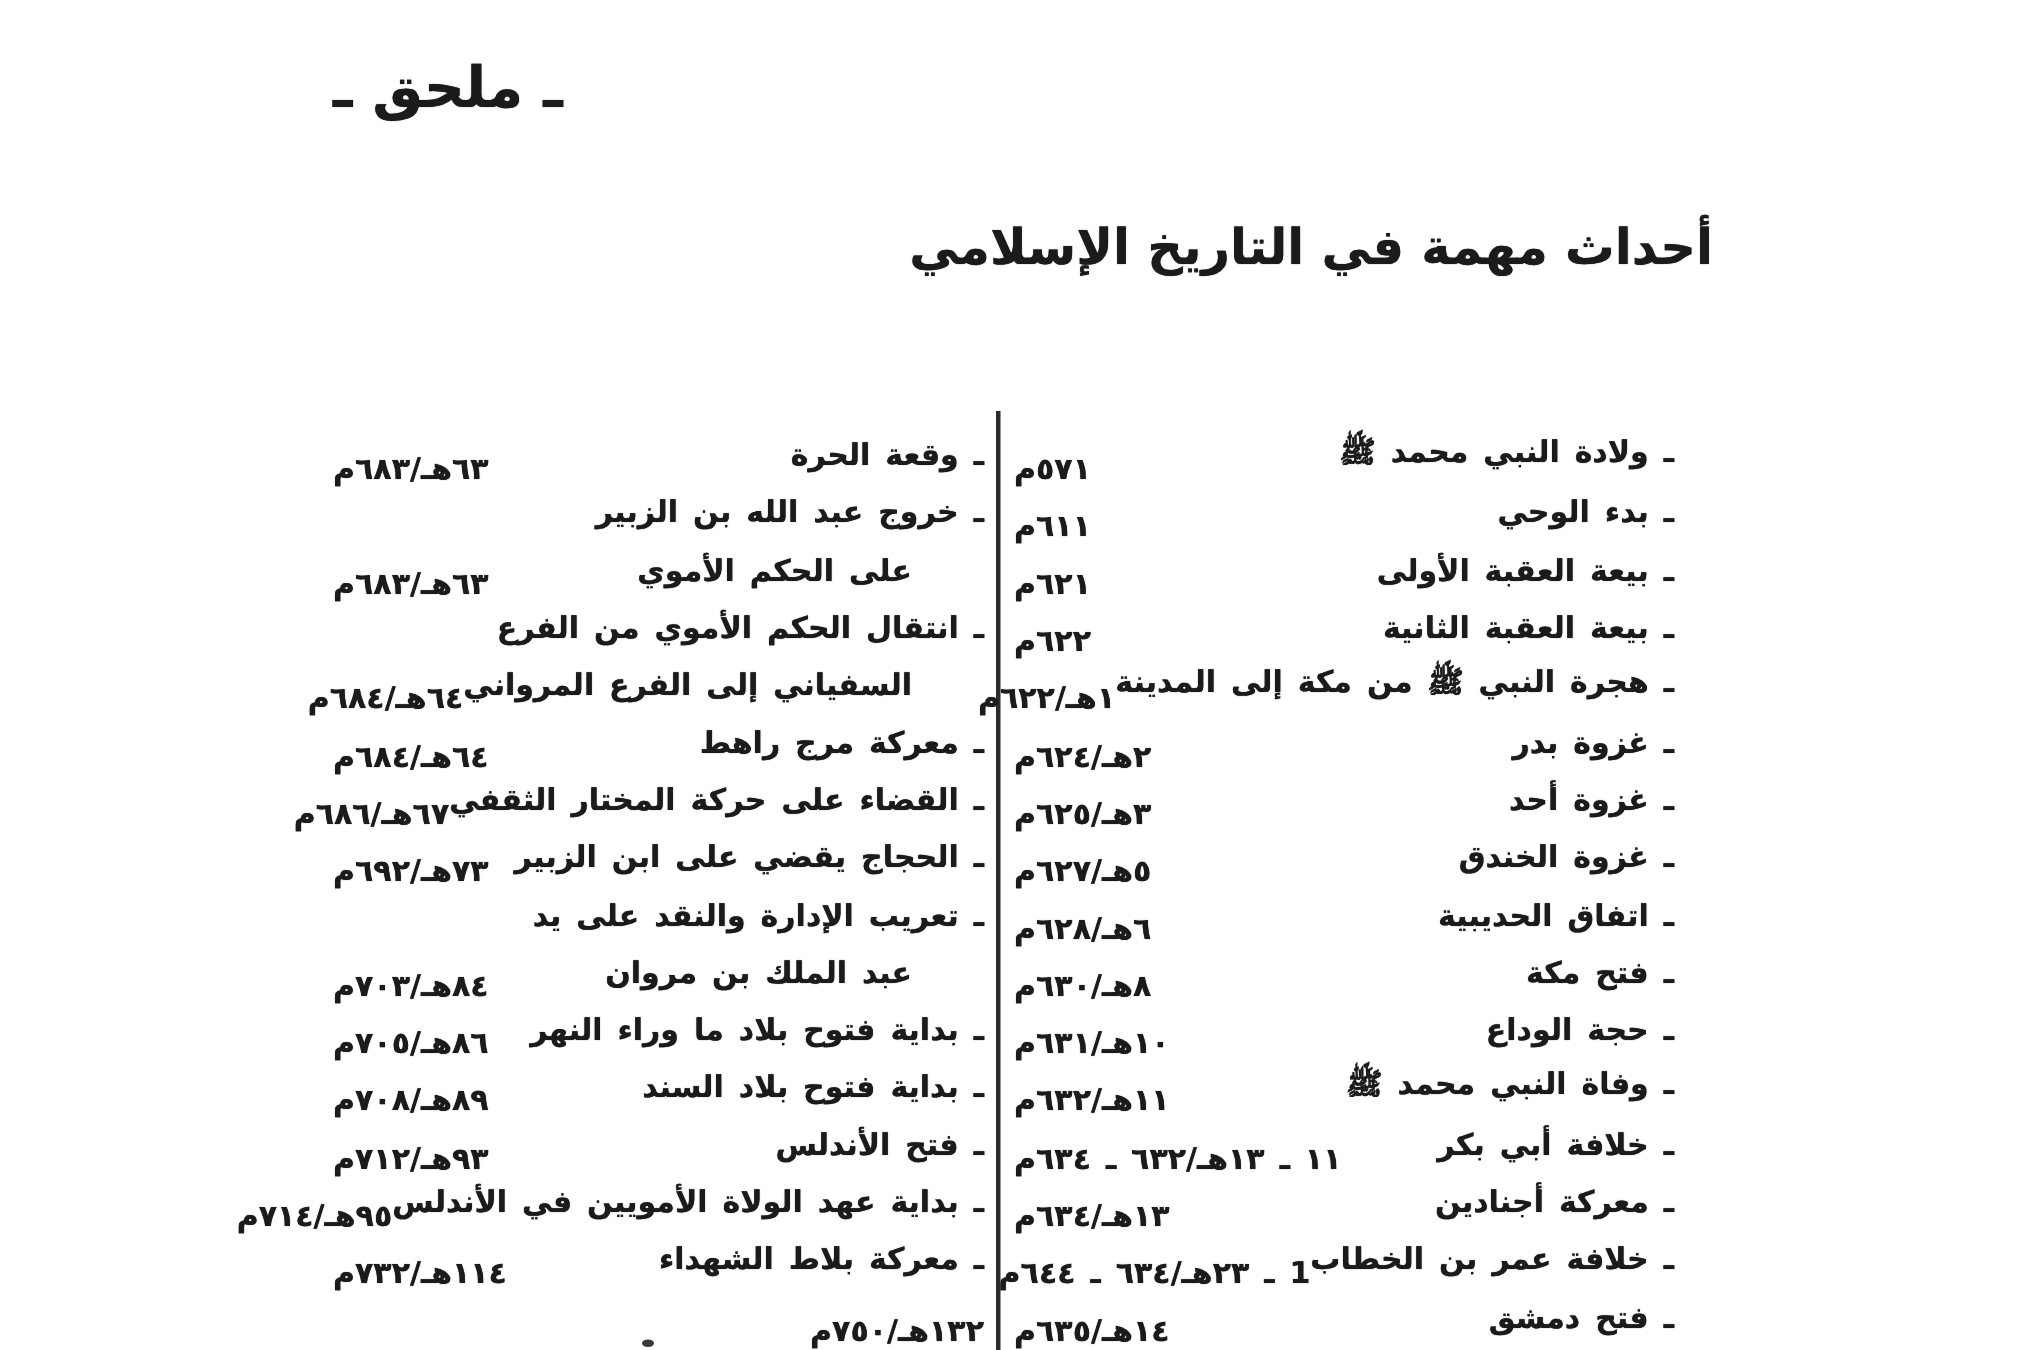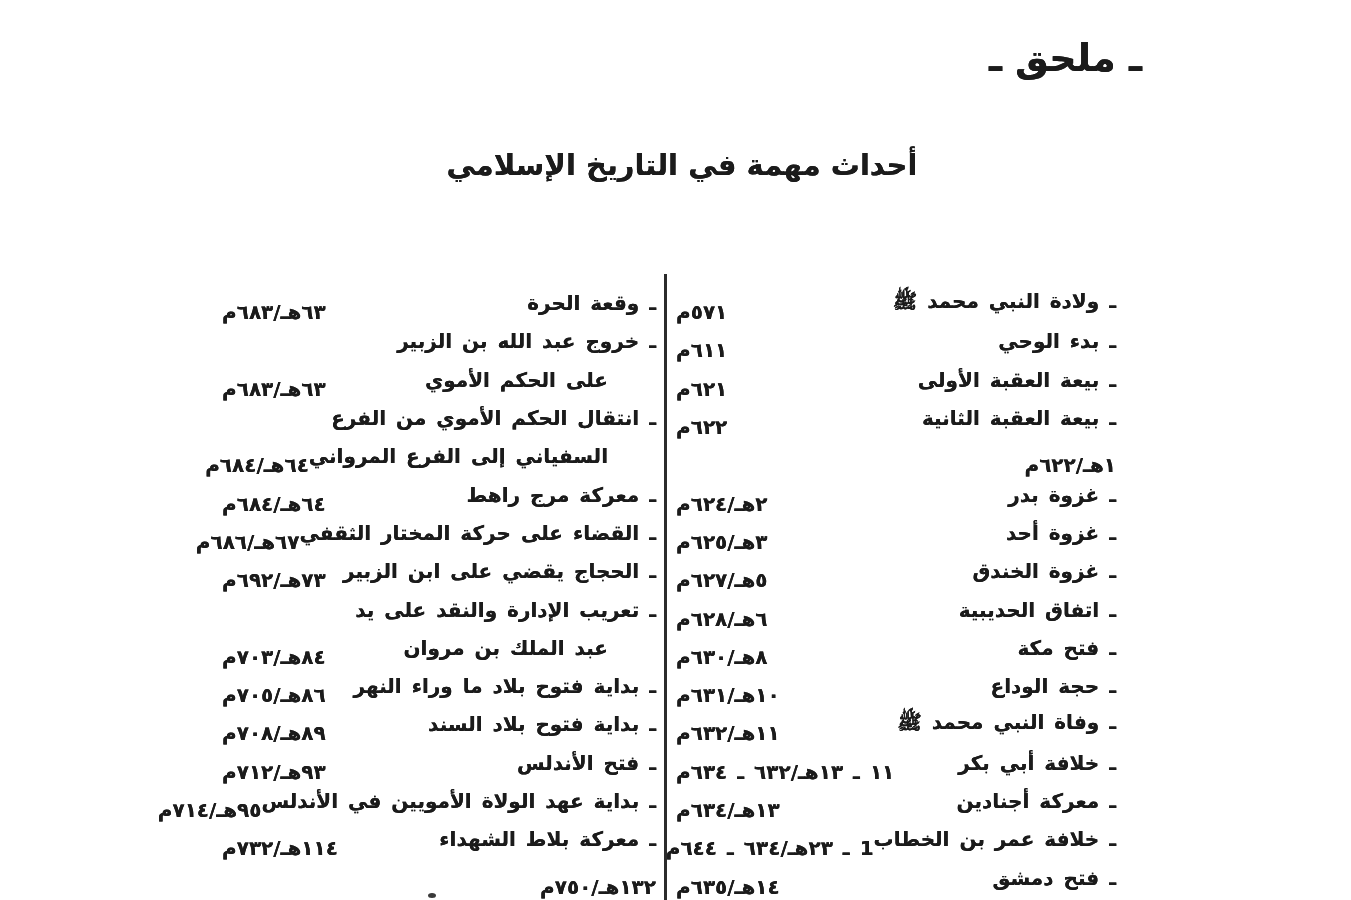--- a/index.html
+++ b/index.html
@@ -21,33 +21,33 @@
     font-weight: 700;
     color: #1b1b1b;
     filter: blur(0.3px);
     text-shadow: 0 0 0.6px currentColor;
   }
   .page-title {
     position: absolute;
     top: 30px;
     left: 222px;
     width: 920px;
-    text-align: right;
+    text-align: left;
     font-size: 38px;
     line-height: 56px;
     margin: 0;
     white-space: nowrap;
   }
   .page-subtitle {
     position: absolute;
     top: 136px;
     left: 222px;
     width: 920px;
-    text-align: center;
-    font-size: 29px;
+    text-align: right;
+    font-size: 33px;
     line-height: 58px;
     margin: 0;
     white-space: nowrap;
   }
   .column-divider {
     position: absolute;
     left: 664px;
     top: 274px;
     width: 2.5px;
     height: 626px;
@@ -125,20 +125,21 @@
     <span class="entry"><span class="bullet">ـ</span><span class="text">بيعة العقبة الأولى</span></span>
     <span class="date">٦٢١م</span>
   </div>
 
   <div class="row">
     <span class="entry"><span class="bullet">ـ</span><span class="text">بيعة العقبة الثانية</span></span>
     <span class="date">٦٢٢م</span>
   </div>
 
   <div class="row">
+    <span class="entry"><span class="bullet">ـ</span><span class="text">هجرة النبي ﷺ من مكة إلى المدينة</span></span>
     <span class="date">١هـ/٦٢٢م</span>
   </div>
 
   <div class="row">
     <span class="entry"><span class="bullet">ـ</span><span class="text">غزوة بدر</span></span>
     <span class="date">٢هـ/٦٢٤م</span>
   </div>
 
   <div class="row">
     <span class="entry"><span class="bullet">ـ</span><span class="text">غزوة أحد</span></span>

